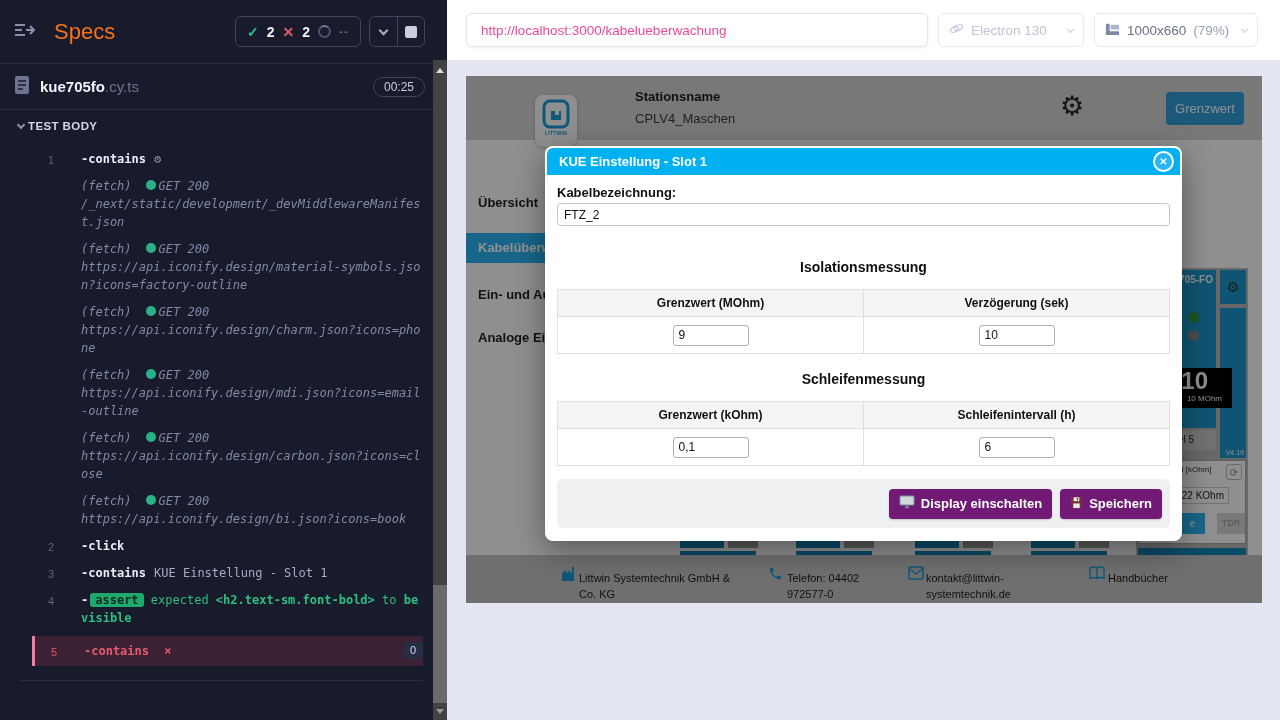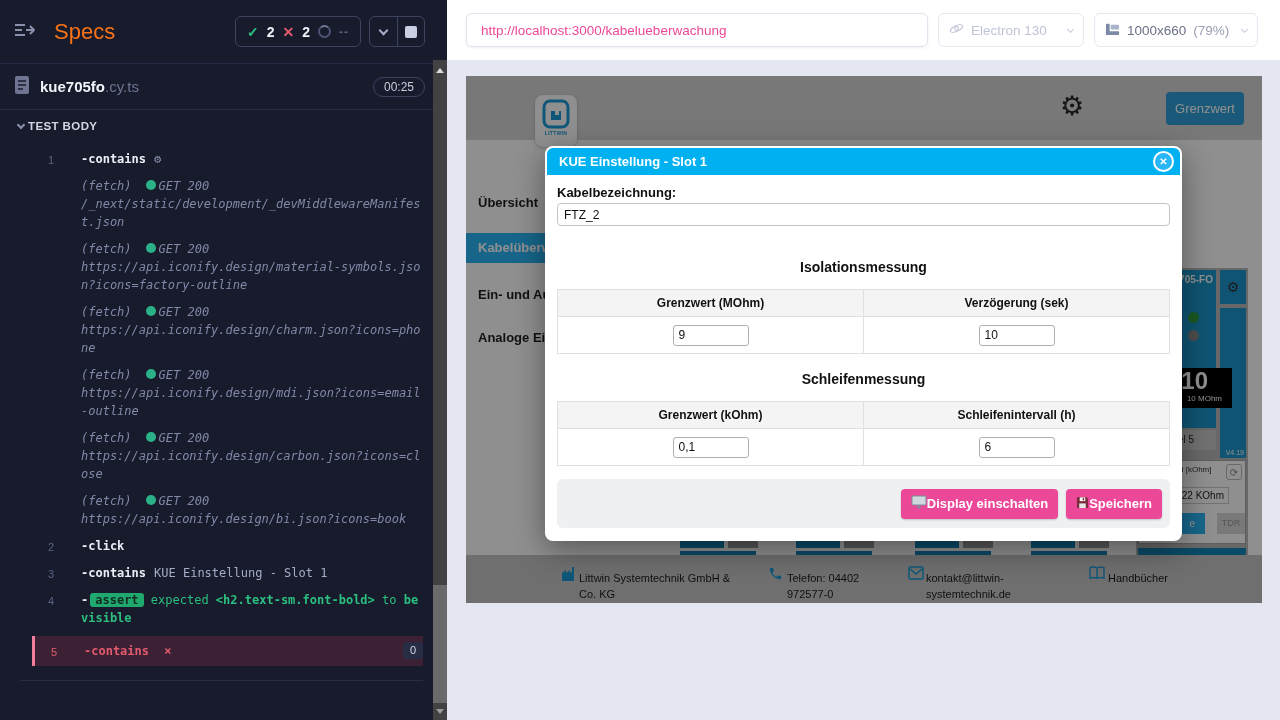--- a/index.html
+++ b/index.html
@@ -125,21 +125,21 @@
   .field-label { font-size:13px; font-weight:bold; color:#111; }
   .cable-input { width:100%; height:23px; border:1px solid #c4c4c4; border-radius:4px; font-size:12px; color:#111; padding:0 6px; margin-top:3px; outline:none; font-family:"Liberation Sans", sans-serif; }
   .sec-title { text-align:center; font-size:14px; font-weight:bold; color:#111; }
   .sec-title.first { margin-top:33px; }
   .sec-title.second { margin-top:17px; }
   table.mtable { width:100%; border-collapse:collapse; margin-top:14px; border:1px solid #e0e0e0; }
   .mtable th { background:#f4f4f4; border:1px solid #e0e0e0; height:27px; font-size:12px; font-weight:bold; color:#111; }
   .mtable td { border:1px solid #e0e0e0; height:37px; text-align:center; }
   .cell-input { width:76px; height:21px; border:1px solid #b0b0b0; border-radius:3px; font-size:12px; color:#111; padding:0 5px; outline:none; font-family:"Liberation Sans", sans-serif; }
   .modal-footer { margin:13px 12px 0 12px; height:49px; background:#eef0f2; border-radius:6px; display:flex; align-items:center; justify-content:flex-end; gap:8px; padding-right:8px; }
-  .mbtn { height:30px; background:#ec4899; border-radius:4px; color:#fff; font-size:13px; font-weight:bold; display:flex; align-items:center; padding:0 10px; box-shadow:0 1px 2px rgba(0,0,0,.2); }
+  .mbtn { height:30px; background:#701a75; border-radius:4px; color:#fff; font-size:13px; font-weight:bold; display:flex; align-items:center; gap:6px; padding:0 10px; box-shadow:0 1px 2px rgba(0,0,0,.2); }
 </style>
 </head>
 <body>
 
 <div class="reporter">
   <div class="rep-header">
     <span>
       <svg width="22" height="16" viewBox="0 0 22 16">
           <g stroke="#8b91ad" stroke-width="2" fill="none">
             <path d="M1 3h10M1 8h7M1 13h10"></path>
@@ -271,20 +271,24 @@
           </svg>
       </span>
       <span>1000x660</span>
       <span class="vp-zoom">(79%)</span>
       <span class="chev-xs"></span>
     </div>
   </div>
 
   <div class="aut">
     <div class="aut-header">
+      <div class="station">
+        <div class="station-label">Stationsname</div>
+        <div class="station-value">CPLV4_Maschen</div>
+      </div>
       <span class="hdr-gear">⚙</span>
       <div class="logout-btn">Grenzwert</div>
     </div>
     <div class="logo-box">
       <svg width="28" height="30" viewBox="0 0 28 30">
           <rect x="2" y="2" width="24" height="26" rx="6" fill="none" stroke="#1b9bd7" stroke-width="3"></rect>
           <path d="M9 21 V12 h4 v4 h4 v-4 h2 v9 z" fill="#1b9bd7"></path>
         </svg>
       <div class="logo-txt">LITTWIN</div>
     </div>

